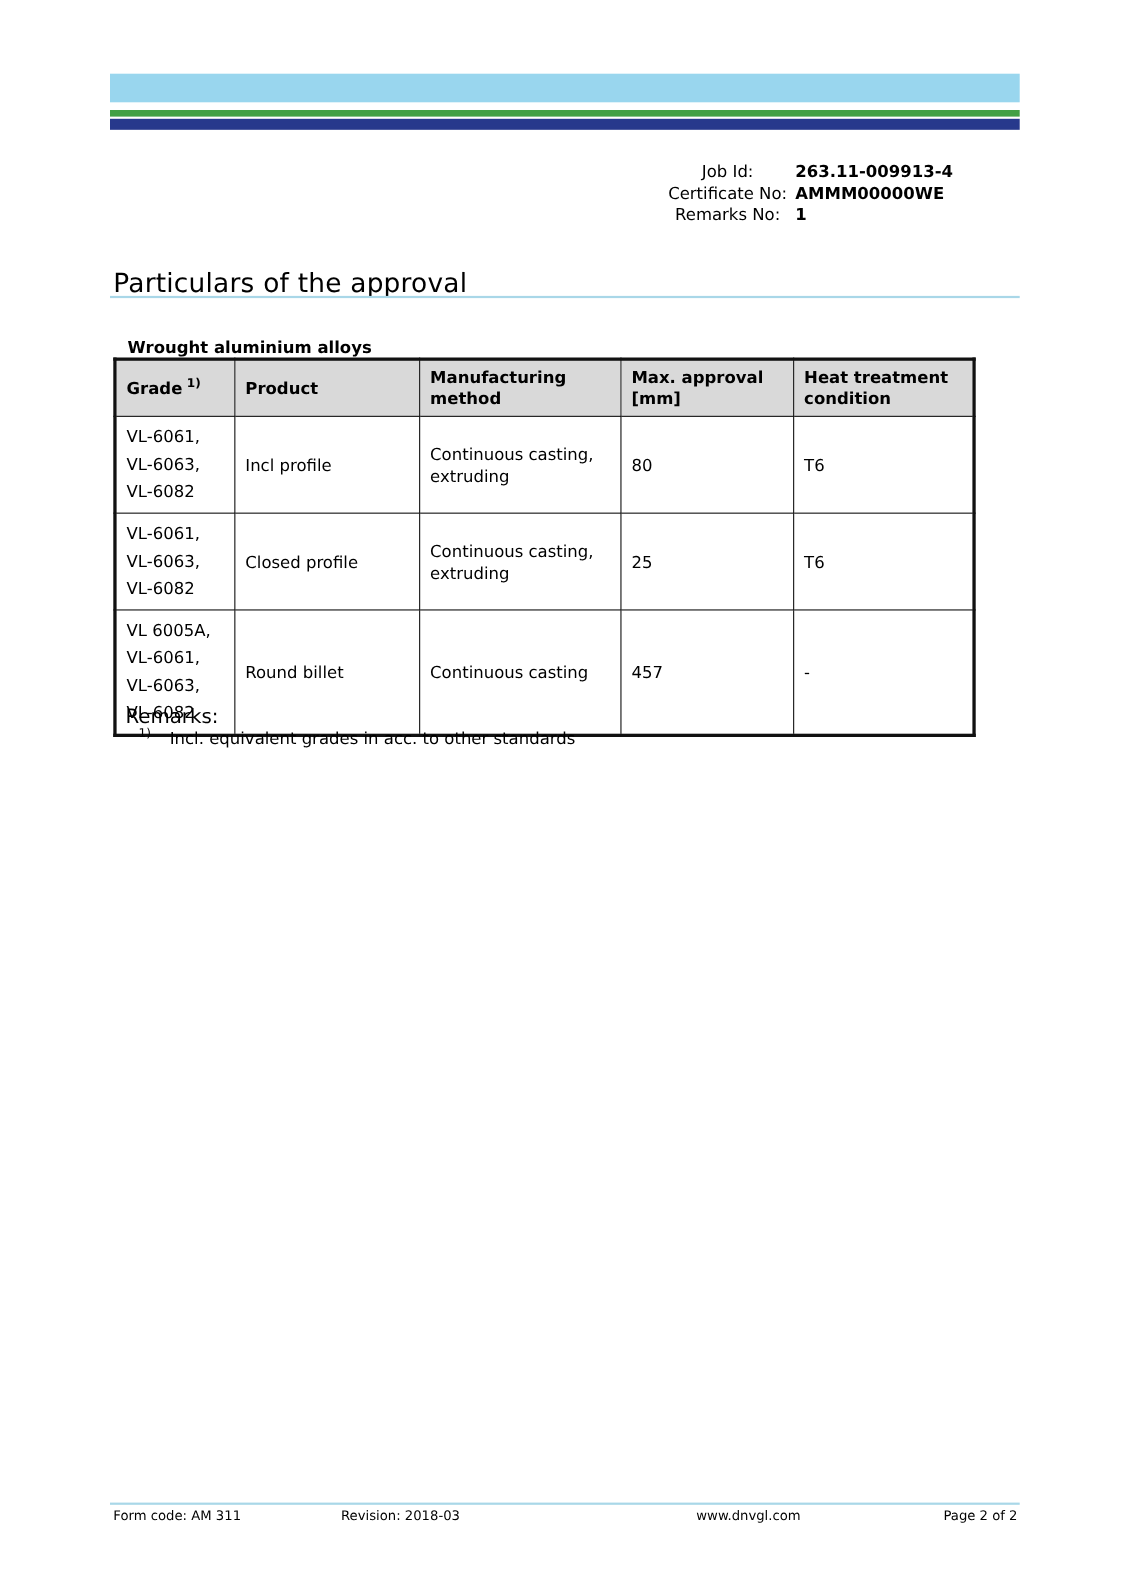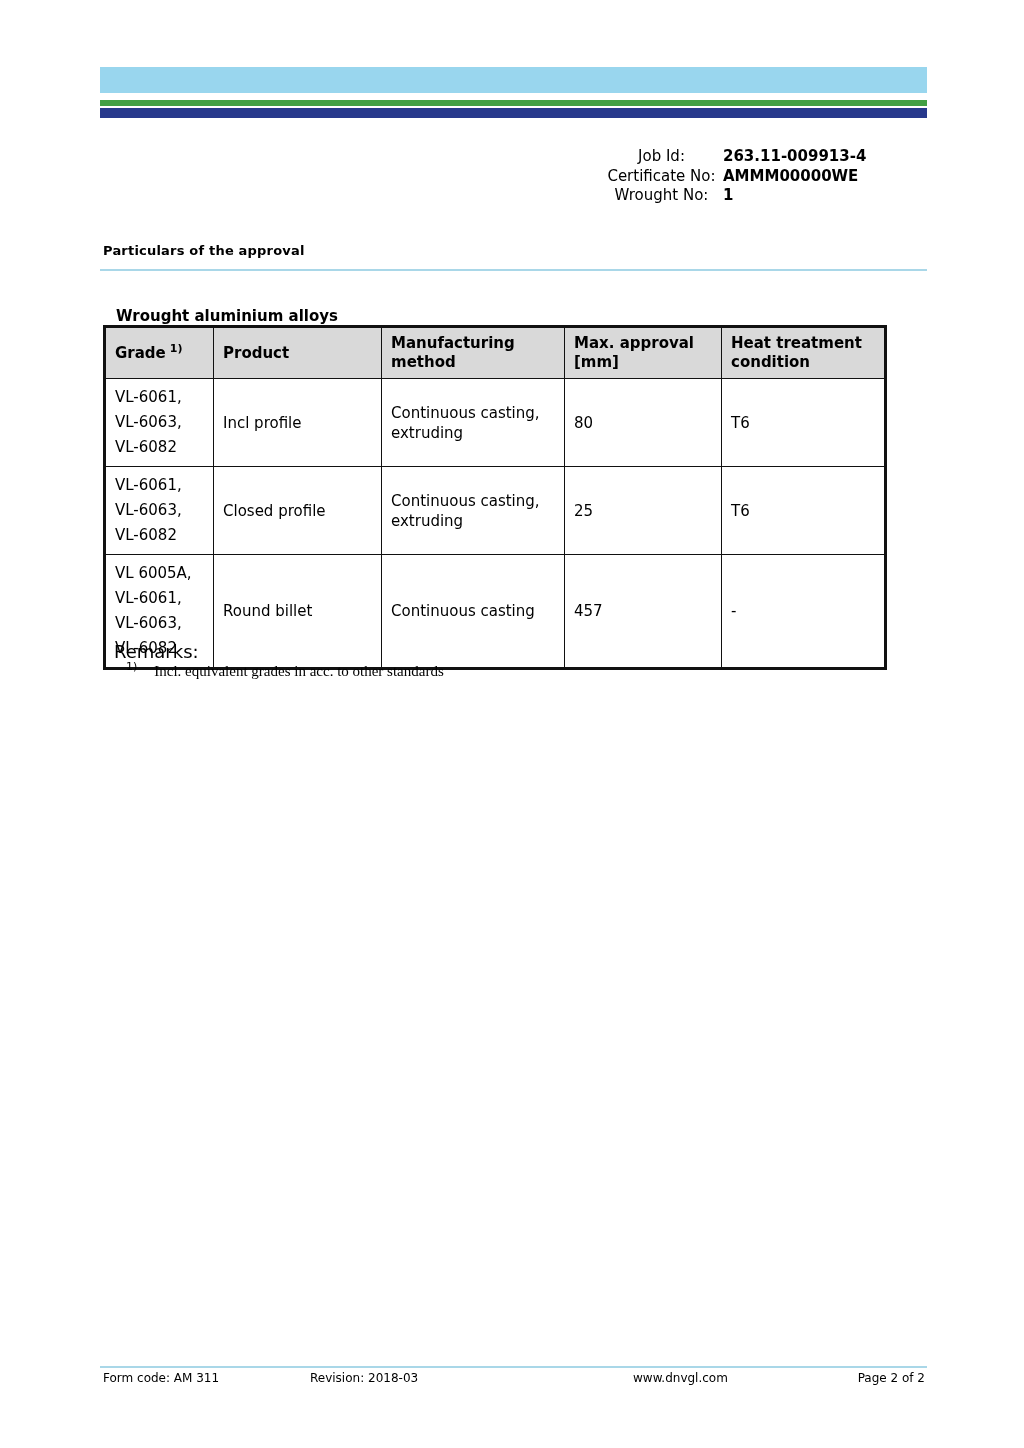--- a/index.html
+++ b/index.html
@@ -33,22 +33,22 @@
   .meta-row { display: flex; }
   .meta-label { width: 123px; text-align: center; }
   .meta-value { font-weight: bold; }
 
   
   .page-title {
     position: absolute;
     left: 103px;
     top: 243px;
     margin: 0;
-    font-size: 13px;
-    font-weight: bold;
+    font-size: 24px;
+    font-weight: normal;
     letter-spacing: 0.2px;
   }
   .title-rule {
     position: absolute;
     left: 100px;
     top: 269px;
     width: 827px;
     height: 2px;
     background: var(--rule-light-blue, #a9d7e8);
   }
@@ -106,21 +106,21 @@
     top: 641px;
     font-size: 18px;
     text-align: right;
   }
   .footnote {
     position: absolute;
     left: 126px;
     top: 662px;
     font-size: 15px;
   }
-  .footnote .footnote-text { margin-left: 17px; font-family: Liberation Serif, serif; }
+  .footnote .footnote-text { margin-left: 17px; }
 
   
   .footer-rule {
     position: absolute;
     left: 100px;
     top: 1366px;
     width: 827px;
     height: 2px;
     background: var(--rule-light-blue, #b5dcea);
   }
@@ -145,21 +145,21 @@
 <div class="doc-meta">
   <div class="meta-row">
     <span class="meta-label">Job Id:</span>
     <span class="meta-value">263.11-009913-4</span>
   </div>
   <div class="meta-row">
     <span class="meta-label">Certificate No:</span>
     <span class="meta-value">AMMM00000WE</span>
   </div>
   <div class="meta-row">
-    <span class="meta-label">Wrought No:</span>
+    <span class="meta-label">Remarks No:</span>
     <span class="meta-value">1</span>
   </div>
 </div>
 
 <h1 class="page-title">Particulars of the approval</h1>
 <div class="title-rule"></div>
 <h2 class="section-subtitle">Wrought aluminium alloys</h2>
 
 <table class="alloys-table">
   <colgroup>

